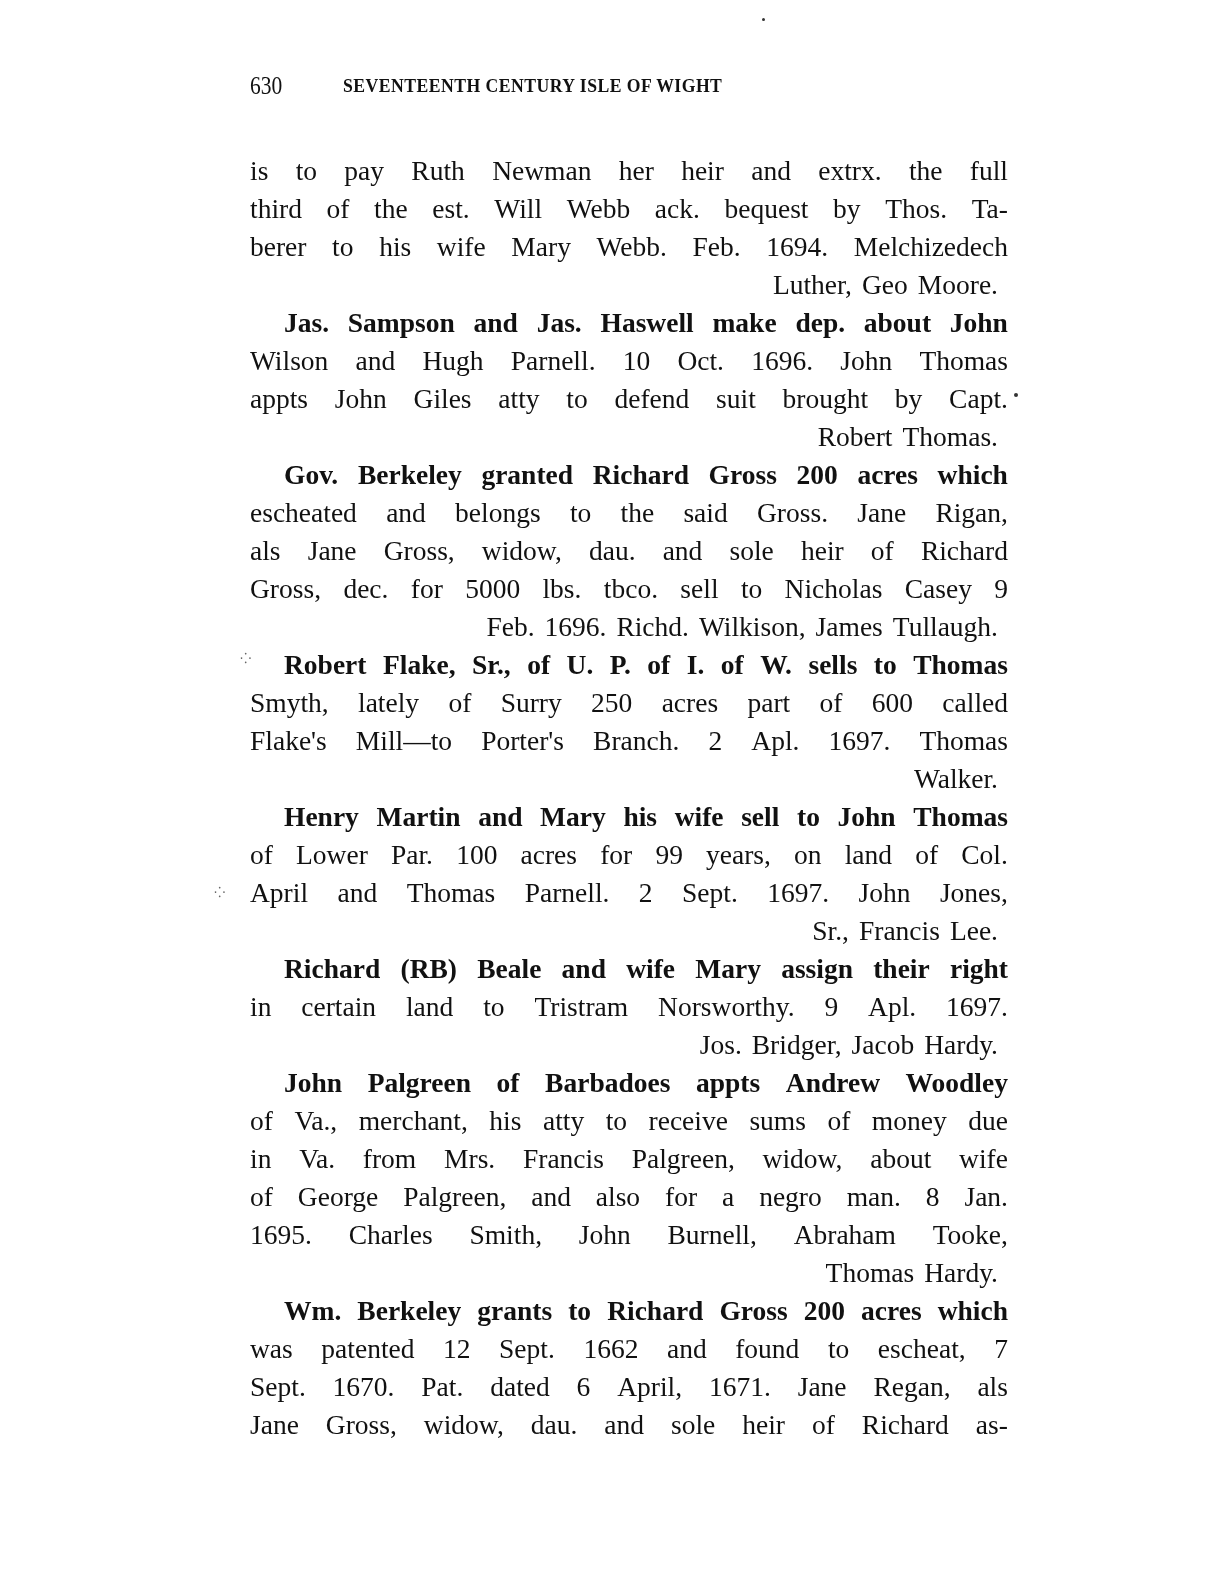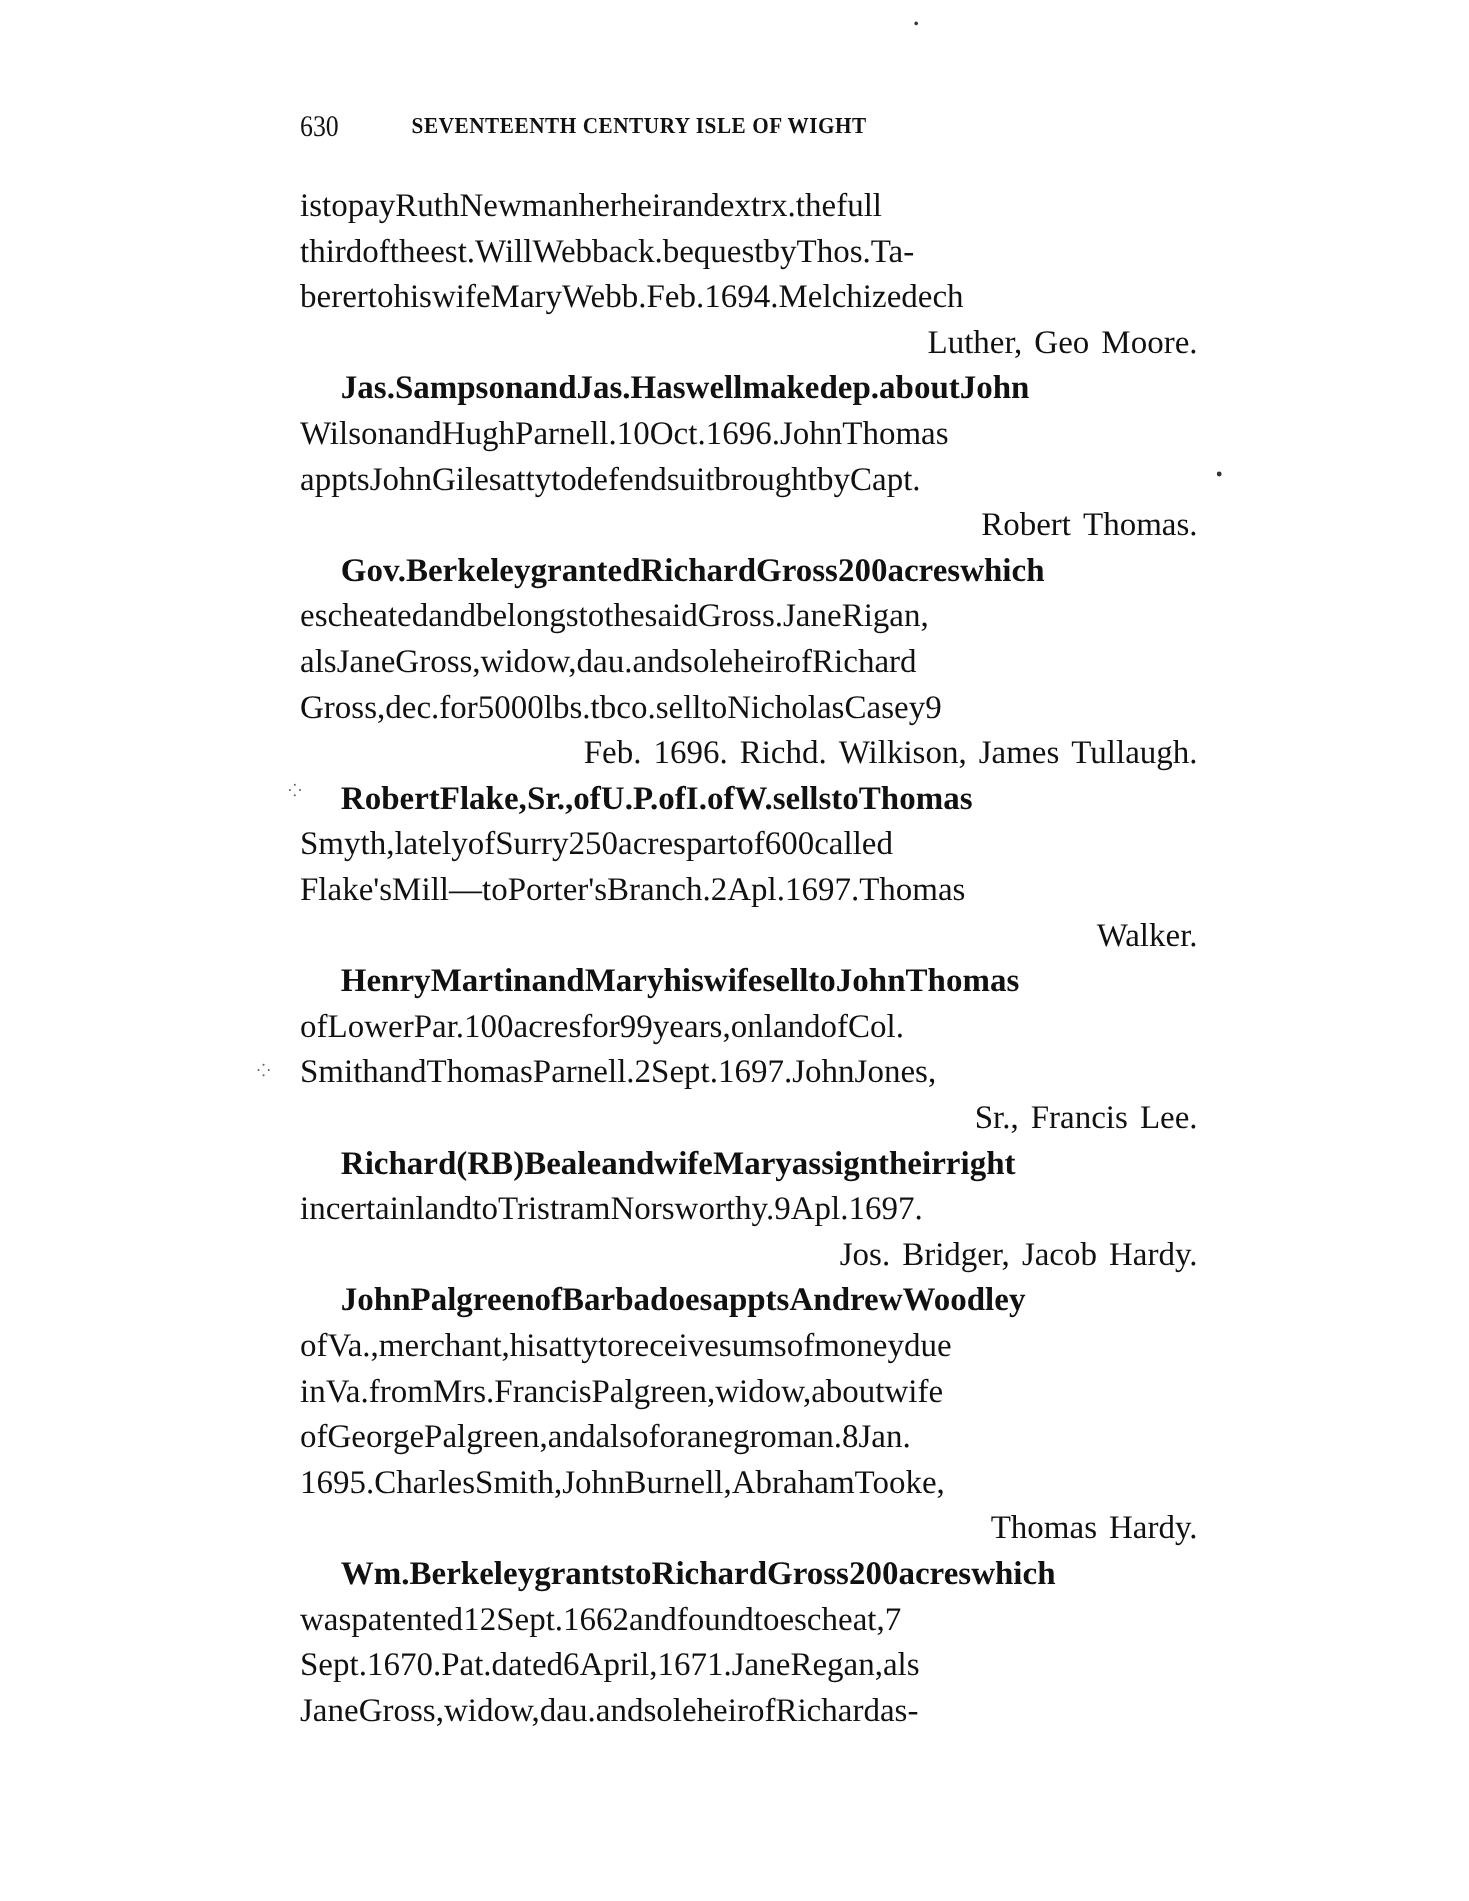--- a/index.html
+++ b/index.html
@@ -21,21 +21,21 @@
       width: 1224px;
       height: 1584px;
     }
     .speck {
       position: absolute;
       background: #333;
       border-radius: 50%;
     }
     .running-head {
       position: absolute;
-      top: 92px;
+      top: 72px;
       left: 250px;
       width: 760px;
       height: 30px;
     }
     .page-number {
       position: absolute;
       left: 0;
       top: 0;
       font-size: 25px;
       letter-spacing: 0px;
@@ -58,20 +58,21 @@
       left: 250px;
       top: 152px;
       width: 758px;
     }
     .line {
       height: 38px;
       line-height: 38px;
       font-size: 27.5px;
       white-space: nowrap;
       display: flex;
+      justify-content: space-between;
       transform-origin: left center;
     }
     .line.last {
       justify-content: flex-end;
     }
     .line.last .w { margin-right: 10px; }
     .line.indent {
       padding-left: 34px;
       font-weight: bold;
     }
@@ -303,21 +304,21 @@
           <span class="w">acres</span>
           <span class="w">for</span>
           <span class="w">99</span>
           <span class="w">years,</span>
           <span class="w">on</span>
           <span class="w">land</span>
           <span class="w">of</span>
           <span class="w">Col.</span>
         </div>
         <div class="line">
-          <span class="w">Smith</span>
+          <span class="w">April</span>
           <span class="w">and</span>
           <span class="w">Thomas</span>
           <span class="w">Parnell.</span>
           <span class="w">2</span>
           <span class="w">Sept.</span>
           <span class="w">1697.</span>
           <span class="w">John</span>
           <span class="w">Jones,</span>
         </div>
         <div class="line last">

